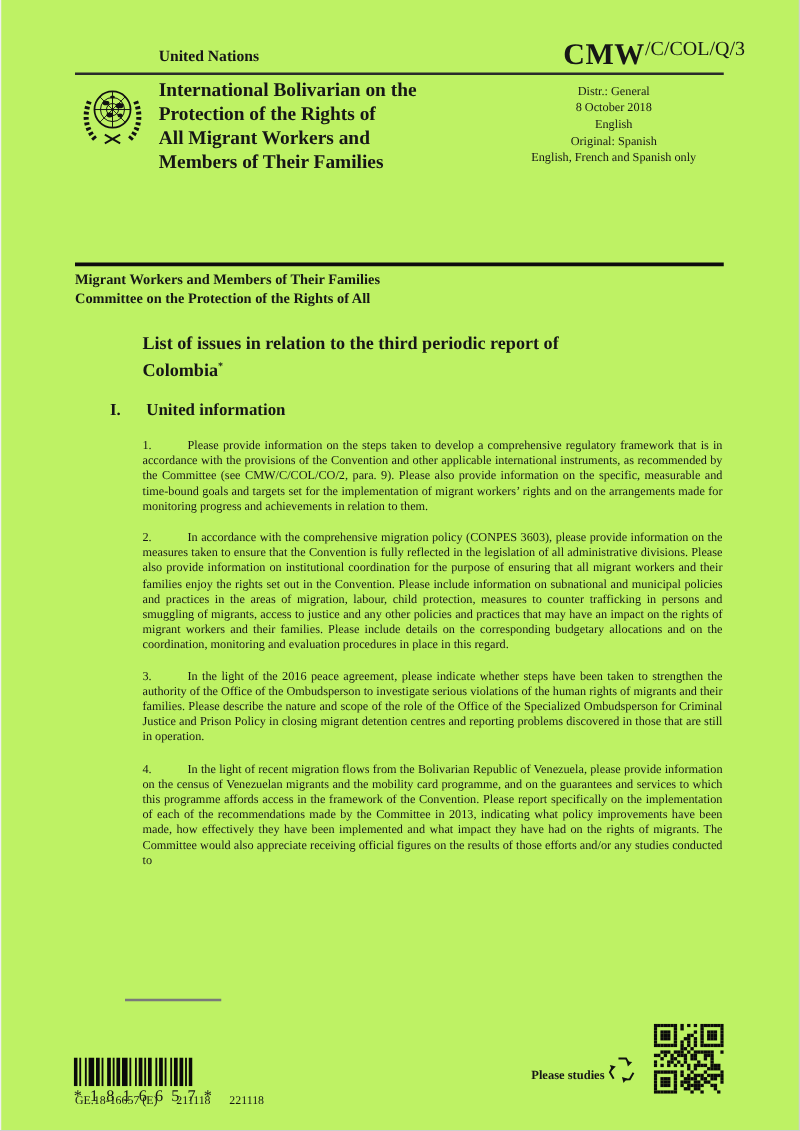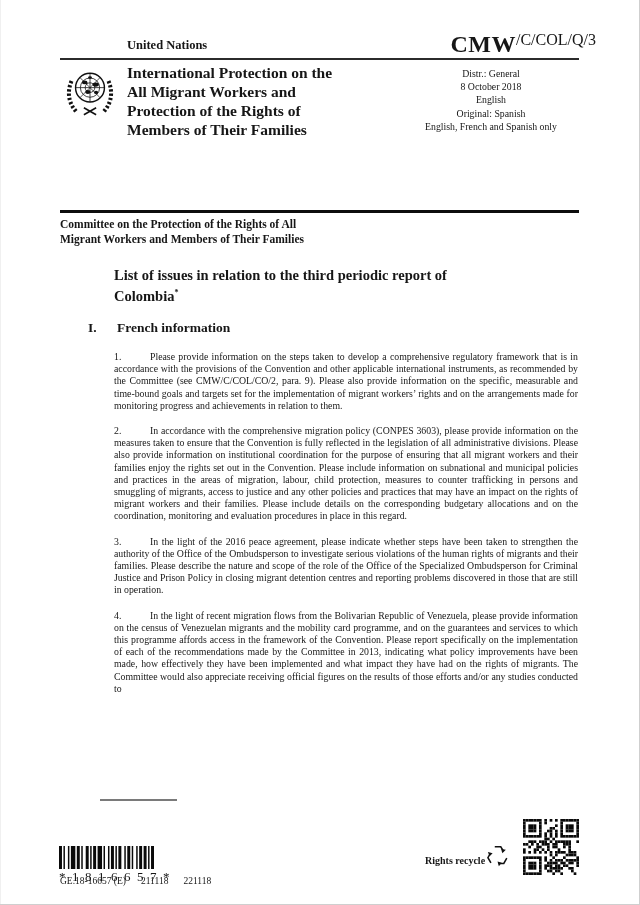--- a/index.html
+++ b/index.html
@@ -1,17 +1,17 @@
 <!DOCTYPE html>
 <html><head>
 <meta charset="utf-8">
 <style>
   html,body{margin:0;padding:0;background:#e9e9e9;}
   .page{
-    position:relative;width:640px;height:905px;background:#ffffff;
+    position:relative;width:640px;height:905px;background:#bef264;
     font-family:"Liberation Serif","DejaVu Serif",serif;color:#161616;
     overflow:hidden;box-shadow:inset -1px -1px 0 #cfcfcf, inset 1px 0 0 #f0f0f0;
   }
   .abs{position:absolute;}
   
   .un-label{left:127px;top:38px;font-size:12.5px;font-weight:bold;}
   .doc-symbol{top:31px;right:44px;display:flex;align-items:flex-start;margin-left:32px;}
   .doc-symbol .main{font-size:24px;font-weight:bold;letter-spacing:.5px;}
   .doc-symbol .suffix{font-size:16px;font-weight:normal;}
   .header-rule{left:60px;top:58px;width:519px;height:1.6px;background:#2b2b2b;}
@@ -74,47 +74,47 @@
     </g>
     <g stroke="#111" fill="none">
       <path d="M16 52 C7 42 5.5 29 11.5 16" stroke-width="4.6" stroke-dasharray="2.6 2.3"></path>
       <path d="M48 52 C57 42 58.5 29 52.5 16" stroke-width="4.6" stroke-dasharray="2.6 2.3"></path>
       <path d="M25 56 L39 48" stroke-width="1.8"></path>
       <path d="M39 56 L25 48" stroke-width="1.8"></path>
     </g>
   </svg>
 
   <div class="abs conv-title">
-    <div>International Protection on the</div>
+    <div>International Bolivarian on the</div>
+    <div>Protection of the Rights of</div>
     <div>All Migrant Workers and</div>
-    <div>Protection of the Rights of</div>
     <div>Members of Their Families</div>
   </div>
 
   <div class="abs distr">
     <div>Distr.: General</div>
     <div>8 October 2018</div>
     <div>English</div>
     <div>Original: Spanish</div>
     <div>English, French and Spanish only</div>
   </div>
 
   <div class="abs thick-rule"></div>
   <div class="abs committee">
+    <div>Migrant Workers and Members of Their Families</div>
     <div>Committee on the Protection of the Rights of All</div>
-    <div>Migrant Workers and Members of Their Families</div>
   </div>
 
   <div class="abs doc-title">
     <div>List of issues in relation to the third periodic report of</div>
     <div><span>Colombia</span><sup>*</sup></div>
   </div>
 
   <div class="abs sec-numeral">I.</div>
-  <div class="abs sec-heading">French information</div>
+  <div class="abs sec-heading">United information</div>
 
   <div class="abs body-text">
     <div class="para"><span class="para-num">1.</span><span>Please provide information on the steps taken to develop a comprehensive regulatory framework that is in accordance with the provisions of the Convention and other applicable international instruments, as recommended by the Committee (see CMW/C/COL/CO/2, para. 9). Please also provide information on the specific, measurable and time-bound goals and targets set for the implementation of migrant workers’ rights and on the arrangements made for monitoring progress and achievements in relation to them.</span></div>
     <div class="para"><span class="para-num">2.</span><span>In accordance with the comprehensive migration policy (CONPES 3603), please provide information on the measures taken to ensure that the Convention is fully reflected in the legislation of all administrative divisions. Please also provide information on institutional coordination for the purpose of ensuring that all migrant workers and their families enjoy the rights set out in the Convention. Please include information on subnational and municipal policies and practices in the areas of migration, labour, child protection, measures to counter trafficking in persons and smuggling of migrants, access to justice and any other policies and practices that may have an impact on the rights of migrant workers and their families. Please include details on the corresponding budgetary allocations and on the coordination, monitoring and evaluation procedures in place in this regard.</span></div>
     <div class="para"><span class="para-num">3.</span><span>In the light of the 2016 peace agreement, please indicate whether steps have been taken to strengthen the authority of the Office of the Ombudsperson to investigate serious violations of the human rights of migrants and their families. Please describe the nature and scope of the role of the Office of the Specialized Ombudsperson for Criminal Justice and Prison Policy in closing migrant detention centres and reporting problems discovered in those that are still in operation.</span></div>
     <div class="para"><span class="para-num">4.</span><span>In the light of recent migration flows from the Bolivarian Republic of Venezuela, please provide information on the census of Venezuelan migrants and the mobility card programme, and on the guarantees and services to which this programme affords access in the framework of the Convention. Please report specifically on the implementation of each of the recommendations made by the Committee in 2013, indicating what policy improvements have been made, how effectively they have been implemented and what impact they have had on the rights of migrants. The Committee would also appreciate receiving official figures on the results of those efforts and/or any studies conducted to</span></div>
   </div>
 
   <div class="abs fn-rule"></div>
 
@@ -142,21 +142,21 @@
       <rect x="68.28" y="0" width="2.97" height="23" fill="#0a0a0a"></rect>
       <rect x="72.73" y="0" width="1.48" height="23" fill="#0a0a0a"></rect>
       <rect x="77.19" y="0" width="1.48" height="23" fill="#0a0a0a"></rect>
       <rect x="80.16" y="0" width="2.97" height="23" fill="#0a0a0a"></rect>
       <rect x="84.61" y="0" width="2.97" height="23" fill="#0a0a0a"></rect>
       <rect x="89.06" y="0" width="1.48" height="23" fill="#0a0a0a"></rect>
       <rect x="92.03" y="0" width="2.97" height="23" fill="#0a0a0a"></rect>
     </svg>
   <div class="abs barcode-text">*1816657*</div>
 
-  <div class="abs recycle-label">Rights recycle</div>
+  <div class="abs recycle-label">Please studies</div>
   <svg class="abs recycle-icon" width="27" height="24" viewBox="0 0 24 22">
     <defs>
       <g id="ra">
         <path d="M9.5 2.6 L15 2.6 L17.6 6.8" fill="none" stroke="#111" stroke-width="1.4"></path>
         <polygon points="16.4,8.4 19.6,5.2 15.4,4.6" fill="#111"></polygon>
       </g>
     </defs>
     <use href="#ra"></use>
     <use href="#ra" transform="rotate(120 12 11)"></use>
     <use href="#ra" transform="rotate(240 12 11)"></use>

